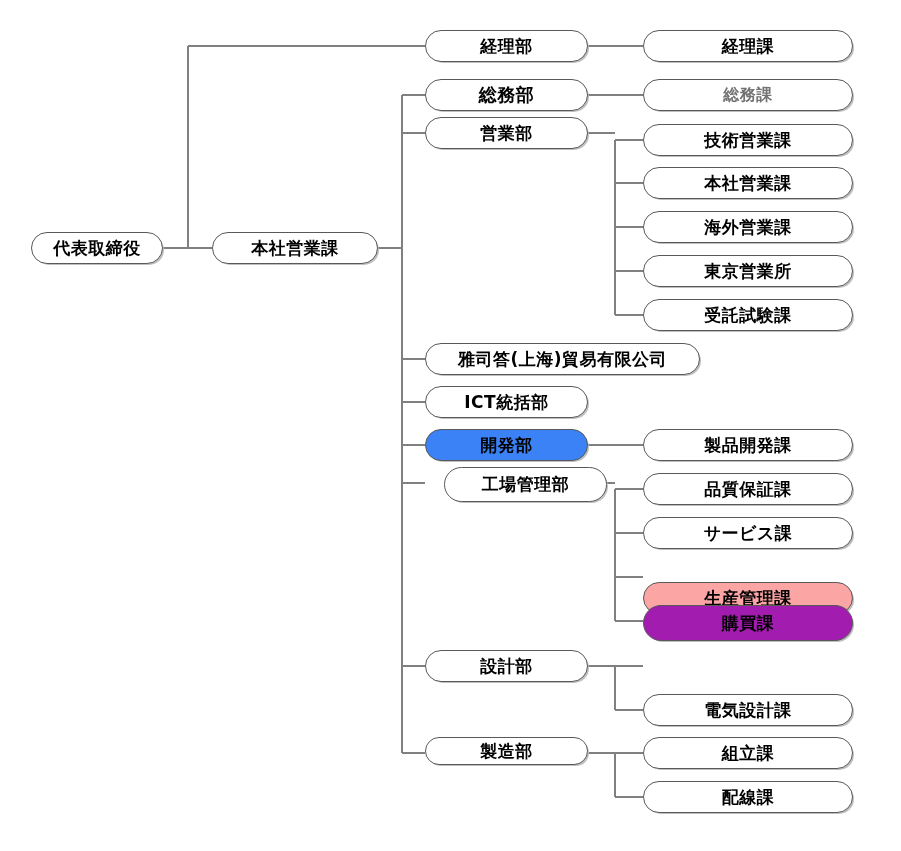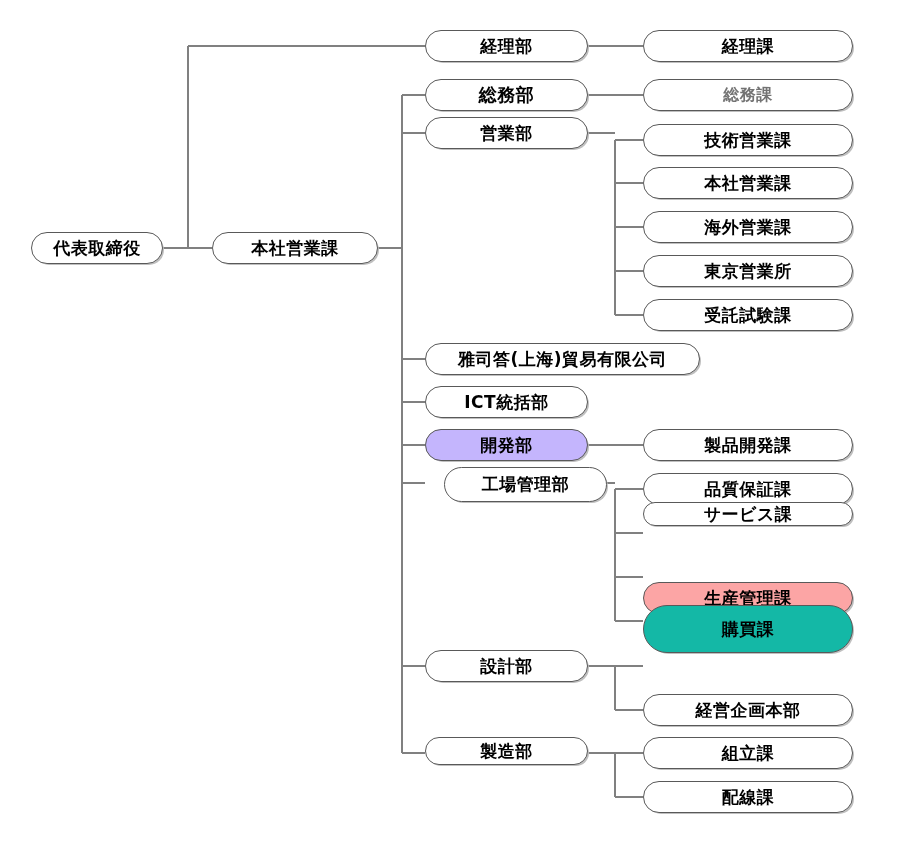--- a/index.html
+++ b/index.html
@@ -112,21 +112,21 @@
       </div>
       <div class="node" style="left: 425px; top: 117px; width: 163px; height: 32px; border-color: rgb(89, 89, 89); background: rgb(255, 255, 255);">
         <span class="node-label" style="font-size: 17px; color: rgb(0, 0, 0);">営業部</span>
       </div>
       <div class="node" style="left: 425px; top: 343px; width: 275px; height: 32px; border-color: rgb(89, 89, 89); background: rgb(255, 255, 255);">
         <span class="node-label" style="font-size: 17px; color: rgb(0, 0, 0);">雅司答(上海)貿易有限公司</span>
       </div>
       <div class="node" style="left: 425px; top: 386px; width: 163px; height: 32px; border-color: rgb(89, 89, 89); background: rgb(255, 255, 255);">
         <span class="node-label" style="font-size: 17px; color: rgb(0, 0, 0);">ICT統括部</span>
       </div>
-      <div class="node" style="left: 425px; top: 429px; width: 163px; height: 32px; border-color: rgb(89, 89, 89); background: #c4b5fd;">
+      <div class="node" style="left: 425px; top: 429px; width: 163px; height: 32px; border-color: rgb(89, 89, 89); background: #3b82f6;">
         <span class="node-label" style="font-size: 17px; color: rgb(0, 0, 0);">開発部</span>
       </div>
       <div class="node" style="left: 444px; top: 467px; width: 163px; height: 35px; border-color: rgb(89, 89, 89); background: rgb(255, 255, 255); text-align: right;">
         <span class="node-label" style="font-size: 17px; color: rgb(0, 0, 0);">工場管理部</span>
       </div>
       <div class="node" style="left: 425px; top: 650px; width: 163px; height: 32px; border-color: rgb(89, 89, 89); background: rgb(255, 255, 255);">
         <span class="node-label" style="font-size: 17px; color: rgb(0, 0, 0);">設計部</span>
       </div>
       <div class="node" style="left: 425px; top: 737px; width: 163px; height: 28px; border-color: rgb(89, 89, 89); background: rgb(255, 255, 255);">
         <span class="node-label" style="font-size: 17px; color: rgb(0, 0, 0);">製造部</span>
@@ -151,31 +151,31 @@
       </div>
       <div class="node" style="left: 643px; top: 299px; width: 210px; height: 32px; border-color: rgb(89, 89, 89); background: rgb(255, 255, 255);">
         <span class="node-label" style="font-size: 17px; color: rgb(0, 0, 0);">受託試験課</span>
       </div>
       <div class="node" style="left: 643px; top: 429px; width: 210px; height: 32px; border-color: rgb(89, 89, 89); background: rgb(255, 255, 255);">
         <span class="node-label" style="font-size: 17px; color: rgb(0, 0, 0);">製品開発課</span>
       </div>
       <div class="node" style="left: 643px; top: 473px; width: 210px; height: 32px; border-color: rgb(89, 89, 89); background: rgb(255, 255, 255);">
         <span class="node-label" style="font-size: 17px; color: rgb(0, 0, 0); text-align: center;">品質保証課</span>
       </div>
-      <div class="node" style="left: 643px; top: 502px; width: 210px; height: 24px; border-color: rgb(89, 89, 89); background: rgb(255, 255, 255);">
+      <div class="node" style="left: 643px; top: 517px; width: 210px; height: 32px; border-color: rgb(89, 89, 89); background: rgb(255, 255, 255);">
         <span class="node-label" style="font-size: 17px; color: rgb(0, 0, 0);">サービス課</span>
       </div>
       <div class="node" style="left: 643px; top: 582px; width: 210px; height: 32px; border-color: rgb(89, 89, 89); background: #fca5a5;">
         <span class="node-label" style="font-size: 17px; color: rgb(0, 0, 0);">生産管理課</span>
       </div>
-      <div class="node" style="left: 643px; top: 605px; width: 210px; height: 48px; border-color: rgb(89, 89, 89); background: #14b8a6;">
+      <div class="node" style="left: 643px; top: 605px; width: 210px; height: 36px; border-color: rgb(89, 89, 89); background: #a21caf;">
         <span class="node-label" style="font-size: 17px; color: rgb(0, 0, 0);">購買課</span>
       </div>
       <div class="node" style="left: 643px; top: 694px; width: 210px; height: 32px; border-color: rgb(89, 89, 89); background: rgb(255, 255, 255);">
-        <span class="node-label" style="font-size: 17px; color: rgb(0, 0, 0);">経営企画本部</span>
+        <span class="node-label" style="font-size: 17px; color: rgb(0, 0, 0);">電気設計課</span>
       </div>
       <div class="node" style="left: 643px; top: 737px; width: 210px; height: 32px; border-color: rgb(89, 89, 89); background: rgb(255, 255, 255);">
         <span class="node-label" style="font-size: 17px; color: rgb(0, 0, 0);">組立課</span>
       </div>
       <div class="node" style="left: 643px; top: 781px; width: 210px; height: 32px; border-color: rgb(89, 89, 89); background: rgb(255, 255, 255);">
         <span class="node-label" style="font-size: 17px; color: rgb(0, 0, 0);">配線課</span>
       </div>
     </div>
 </div>
 

